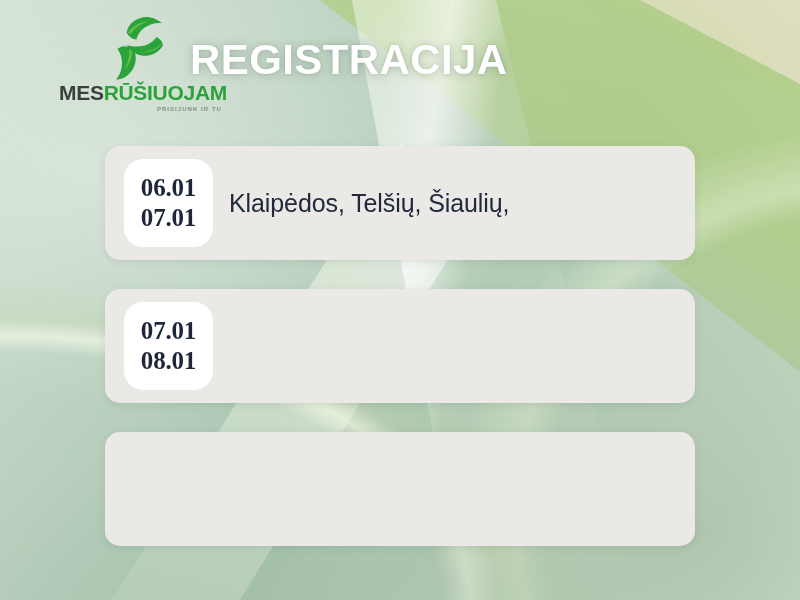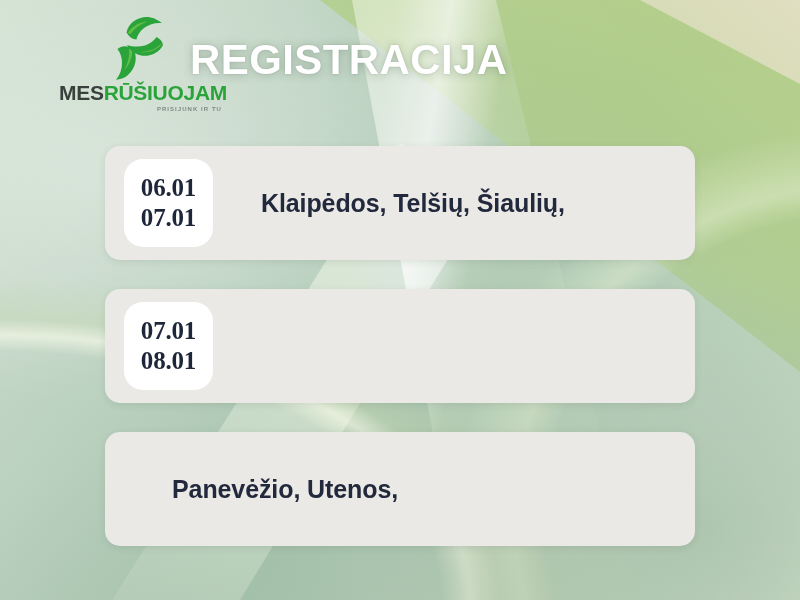--- a/index.html
+++ b/index.html
@@ -145,22 +145,22 @@
     align-items:center; justify-content:center;
     color:#1e2639;
     font-size:25px; font-weight:700;
     line-height:1.22; letter-spacing:-.2px;font-family:Liberation Serif, serif;
   }
   .card-date span { display:block; }
   .card-regions {
     flex:1 1 auto;
     padding-left:16px; padding-right:14px;
     color:#22293c;
-    font-size:25px; font-weight:700;
-    line-height:1.28; letter-spacing:-.1px;margin-left:32px;
+    font-size:25px; font-weight:400;
+    line-height:1.28; letter-spacing:-.1px;
   }
   .card-regions span { display:block; white-space:nowrap; }
 </style>
 </head>
 <body>
 
 <div id="poster">
 
   <div class="bg-layer bg-base"></div>
   <div class="bg-layer bg-blade-tr"></div>
@@ -212,18 +212,17 @@
       <div class="card-date">
         <span>07.01</span>
         <span>08.01</span>
       </div>
       <div class="card-regions">
       </div>
     </div>
 
     <div class="card">
       <div class="card-regions">
-        <span>Panevėžio, Utenos,</span>
       </div>
     </div>
 
   </div>
 </div>
 
 </body></html>

